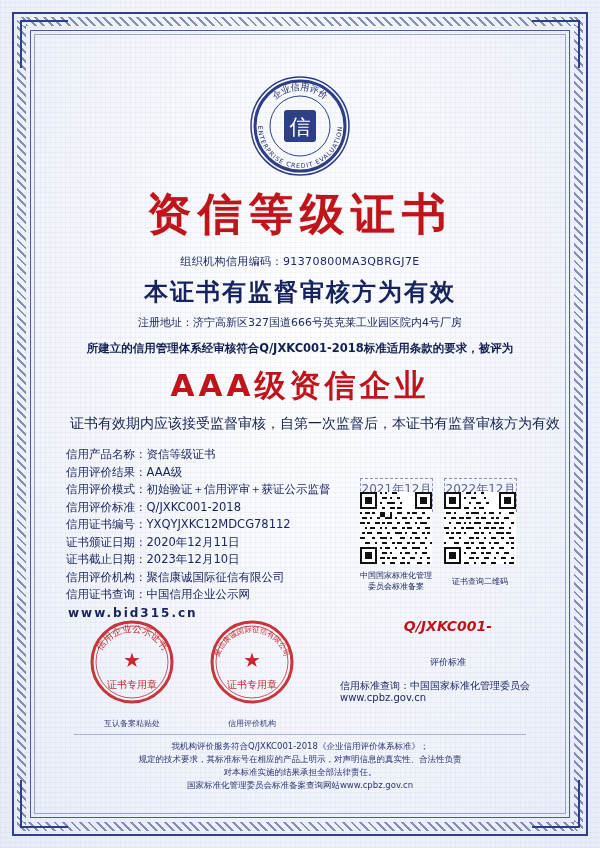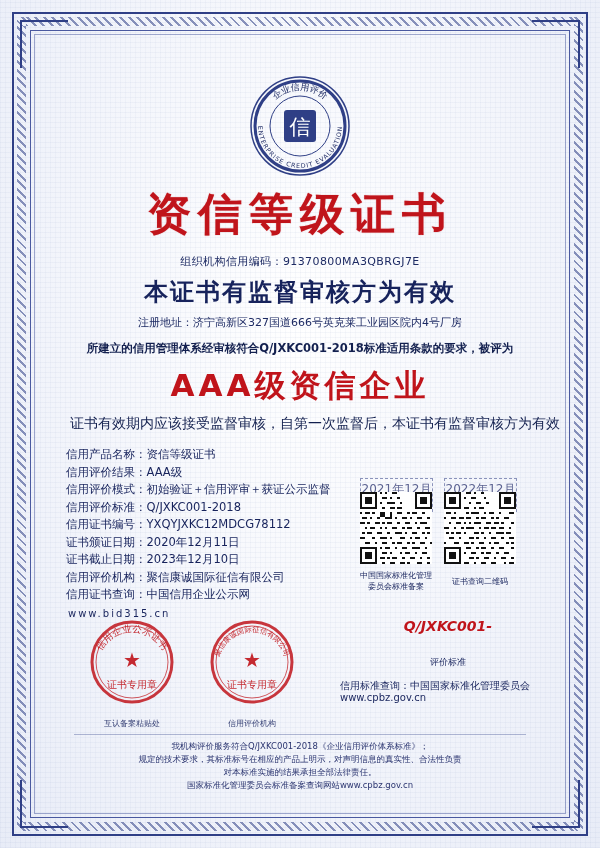--- a/index.html
+++ b/index.html
@@ -88,21 +88,21 @@
 
   
   .details{
     position:absolute;left:26px;top:406px;width:268px;
     font-size:11.5px;color:#17235c;line-height:17.5px;
   }
   .drow{display:flex;}
   .dlabel{white-space:nowrap;}
   .dval{white-space:nowrap;}
   .site{
-    margin-top:1px;padding-left:2px;font-size:10px;letter-spacing:2px;color:#17235c;
+    margin-top:1px;padding-left:2px;font-size:12px;letter-spacing:2px;color:#17235c;font-weight:bold;
   }
 
   
   .stampbox{
     position:absolute;width:73px;height:34px;border:1px dashed #8b93bb;
     font-size:12px;color:#5b6291;text-align:center;line-height:10px;padding-top:5px;
     box-sizing:border-box;
     margin-top:32px;
   }
   .stampbox.a{left:320px;top:406px;}

